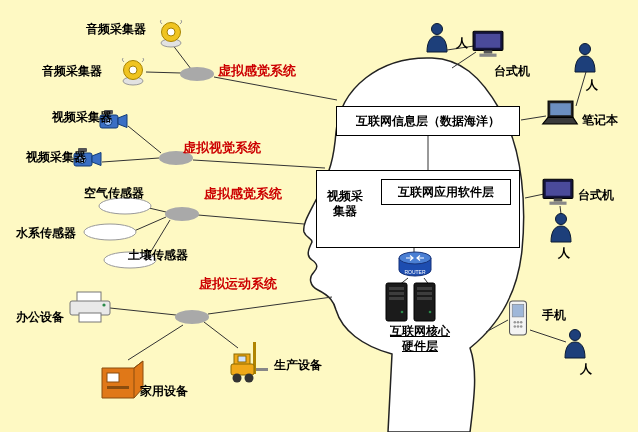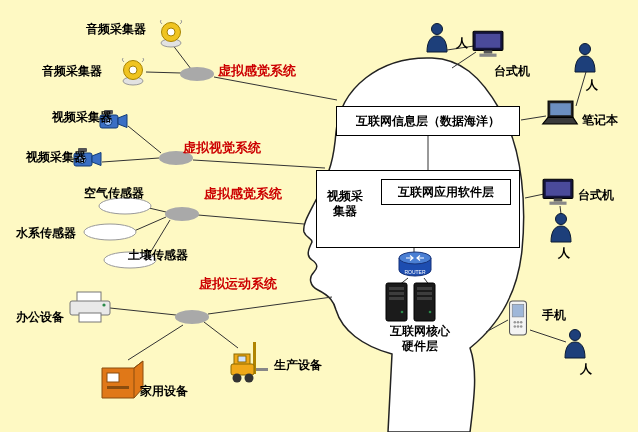--- a/index.html
+++ b/index.html
@@ -15,21 +15,21 @@
   .sys{
     position:absolute;z-index:3;font-size:13px;font-weight:bold;
     color:var(--sys,#cc0000);white-space:nowrap;
   }
   .box{
     position:absolute;z-index:2;border:1px solid #000;background:#fff;
     font-size:12px;font-weight:bold;color:#000;
     display:flex;align-items:center;justify-content:center;text-align:center;
   }
   .hwlbl{position:absolute;z-index:3;font-size:12px;font-weight:bold;color:#000;
-    width:64px;white-space:normal;word-break:break-all;text-align:center;line-height:15px;}
+    width:64px;white-space:normal;word-break:break-all;text-align:center;line-height:15px;text-decoration:underline;}
   .swlbl{position:absolute;left:8px;top:18px;width:40px;font-size:12px;font-weight:bold;
     white-space:normal;word-break:break-all;line-height:15px;text-align:center;}
   .inner{position:absolute;border:1px solid #000;background:#fff;width:128px;height:24px;
     display:flex;align-items:center;justify-content:center;font-size:12px;font-weight:bold;}
 </style>
 </head>
 <body>
 
 <div id="stage" style="--sys: #cc0000;">
 

